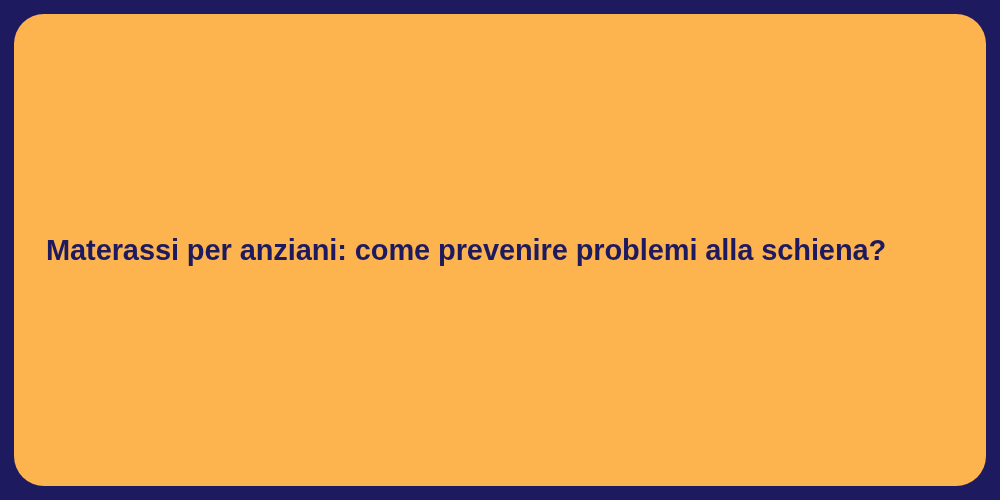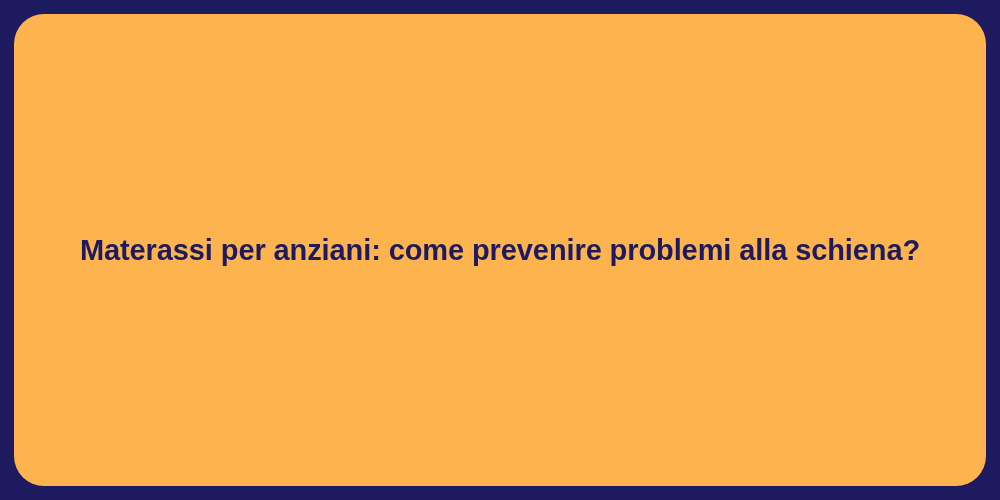--- a/index.html
+++ b/index.html
@@ -27,21 +27,21 @@
 
   
   #banner-card {
     box-sizing: border-box;
     width: 100%;
     height: 100%;
     background: #fdb44f;
     border-radius: 30px;
     display: flex;
     align-items: center;
-    justify-content: center;
+    justify-content: flex-start;
     padding: 0 32px;
   }
 
   #banner-title {
     margin: 0;
     color: #1e1a5f;
     font-family: "Liberation Sans", sans-serif;
     font-size: 29px;
     font-weight: 700;
     line-height: 1.25;

